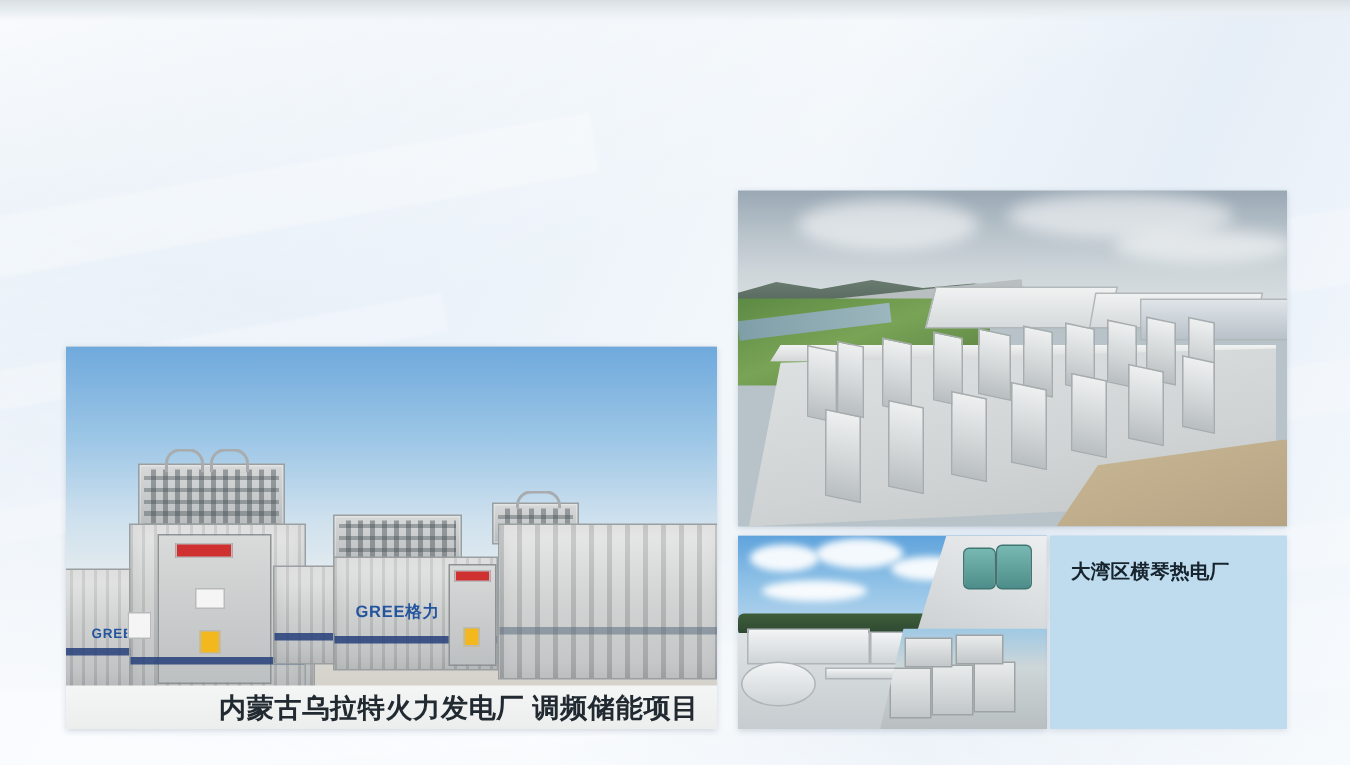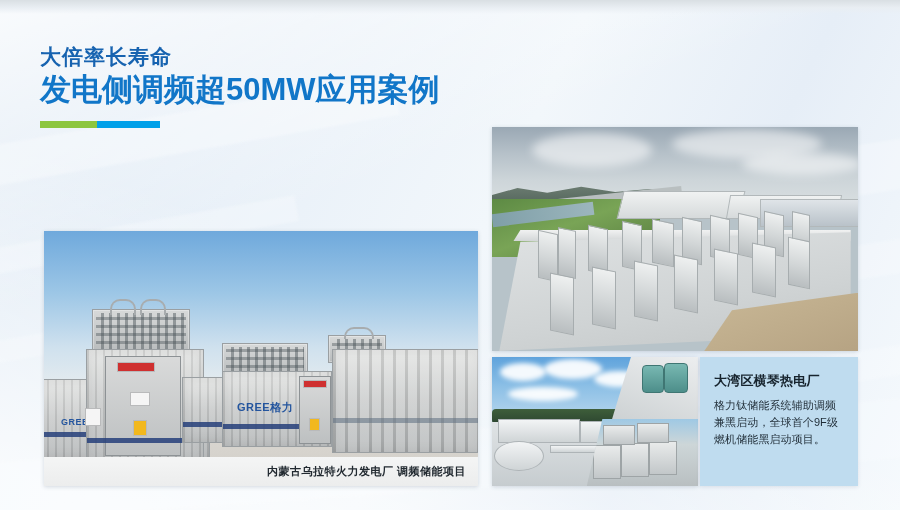--- a/index.html
+++ b/index.html
@@ -81,21 +81,21 @@
     white-space:nowrap;opacity:.95;}
   .marker{position:absolute;background:#f5f5f5;border:1px solid #b9babb;}
   .marker.warn{background:#f2b81e;}
   .marker.red{background:#cf3030;}
   .caption-bar{
     position:absolute;left:0;right:0;bottom:0;height:29px;
     background:linear-gradient(180deg,#f4f5f5 0%,#eceded 100%);
     display:flex;align-items:center;justify-content:flex-end;
   }
   .caption-bar span{
-    font-size:11px;font-weight:bold;color:#222a31;padding-right:12px;letter-spacing:.5px;
+    font-size:18px;font-weight:bold;color:#222a31;padding-right:12px;letter-spacing:.5px;
   }
 
   
   .photo-aerial{
     position:absolute;left:492px;top:127px;width:366px;height:224px;overflow:hidden;
     background:#b7c3c9;box-shadow:0 1px 4px rgba(40,60,90,.18);
   }
   .ae-sky{position:absolute;left:0;top:0;width:100%;height:34%;
     background:linear-gradient(180deg,#9aa8b4 0%,#b6c1c9 35%,#cdd5d9 70%,#d8dee0 100%);}
   .ae-cloud{position:absolute;background:rgba(255,255,255,.55);border-radius:50%;filter:blur(5px);}
@@ -162,28 +162,20 @@
   <div class="bg-sheen">
     <i class="s1"></i>
       <i class="s2"></i>
       <i class="s3"></i>
     <i class="s4"></i>
       <i class="s5"></i>
       <i class="s6"></i>
       <i class="s7"></i>
   </div>
 
-  <div class="head">
-    <div class="kicker">大倍率长寿命</div>
-    <div class="title">发电侧调频超50MW应用案例</div>
-    <div class="rule">
-      <span class="g"></span>
-      <span class="b"></span>
-    </div>
-  </div>
 
 
   <div class="photo-left">
     <div class="pl-sky"></div>
     <div class="pl-ground"></div>
 
     <div class="cont" style="left:-6px;top:148px;width:170px;height:78px;">
       <div class="ribs"></div>
         <div class="stripe" style="top:52px;"></div>
       <div class="logo-gree" style="left:22px;top:36px;">GREE格力</div>
@@ -293,16 +285,15 @@
       <div class="blk" style="left:6px;top:26px;width:26px;height:32px;"></div>
       <div class="blk" style="left:34px;top:24px;width:26px;height:32px;"></div>
       <div class="blk" style="left:62px;top:22px;width:26px;height:32px;"></div>
       <div class="blk" style="left:16px;top:6px;width:30px;height:18px;"></div>
       <div class="blk" style="left:50px;top:4px;width:30px;height:18px;"></div>
     </div>
   </div>
 
   <div class="info-card">
     <div class="info-title">大湾区横琴热电厂</div>
-    <div class="info-desc">格力钛储能系统辅助调频兼黑启动，全球首个9F级燃机储能黑启动项目。</div>
   </div>
 
 </div>
 
 </body></html>

